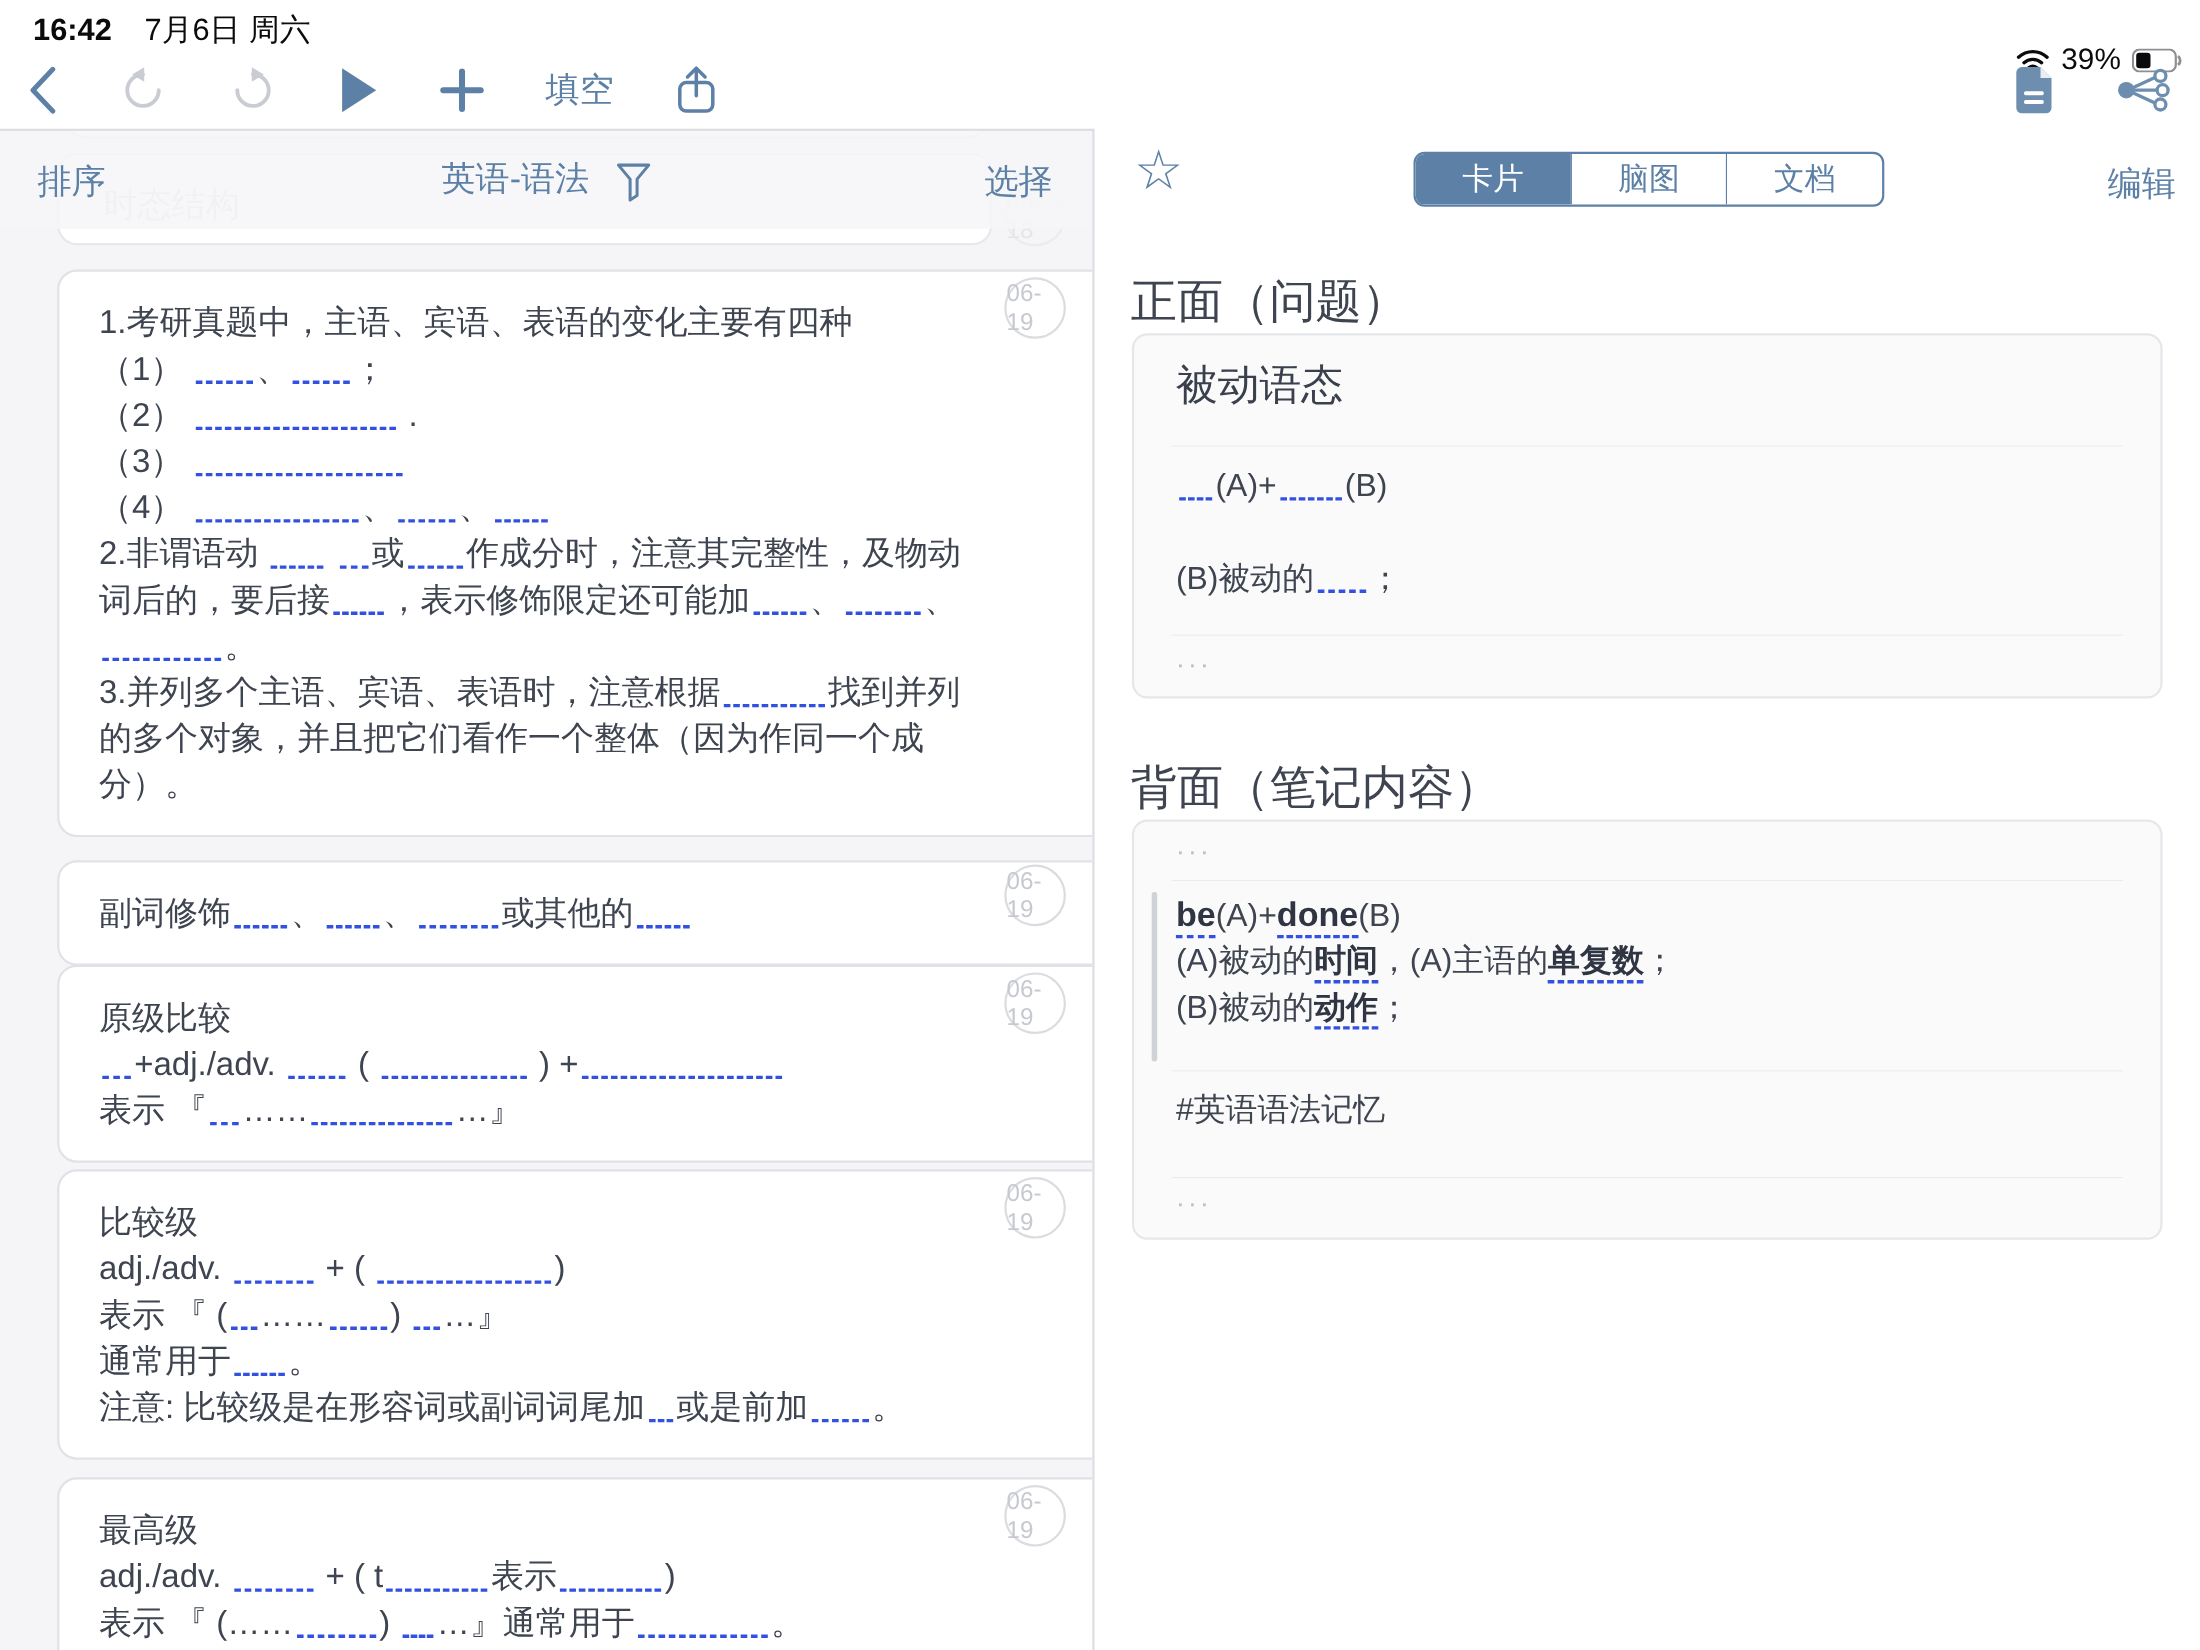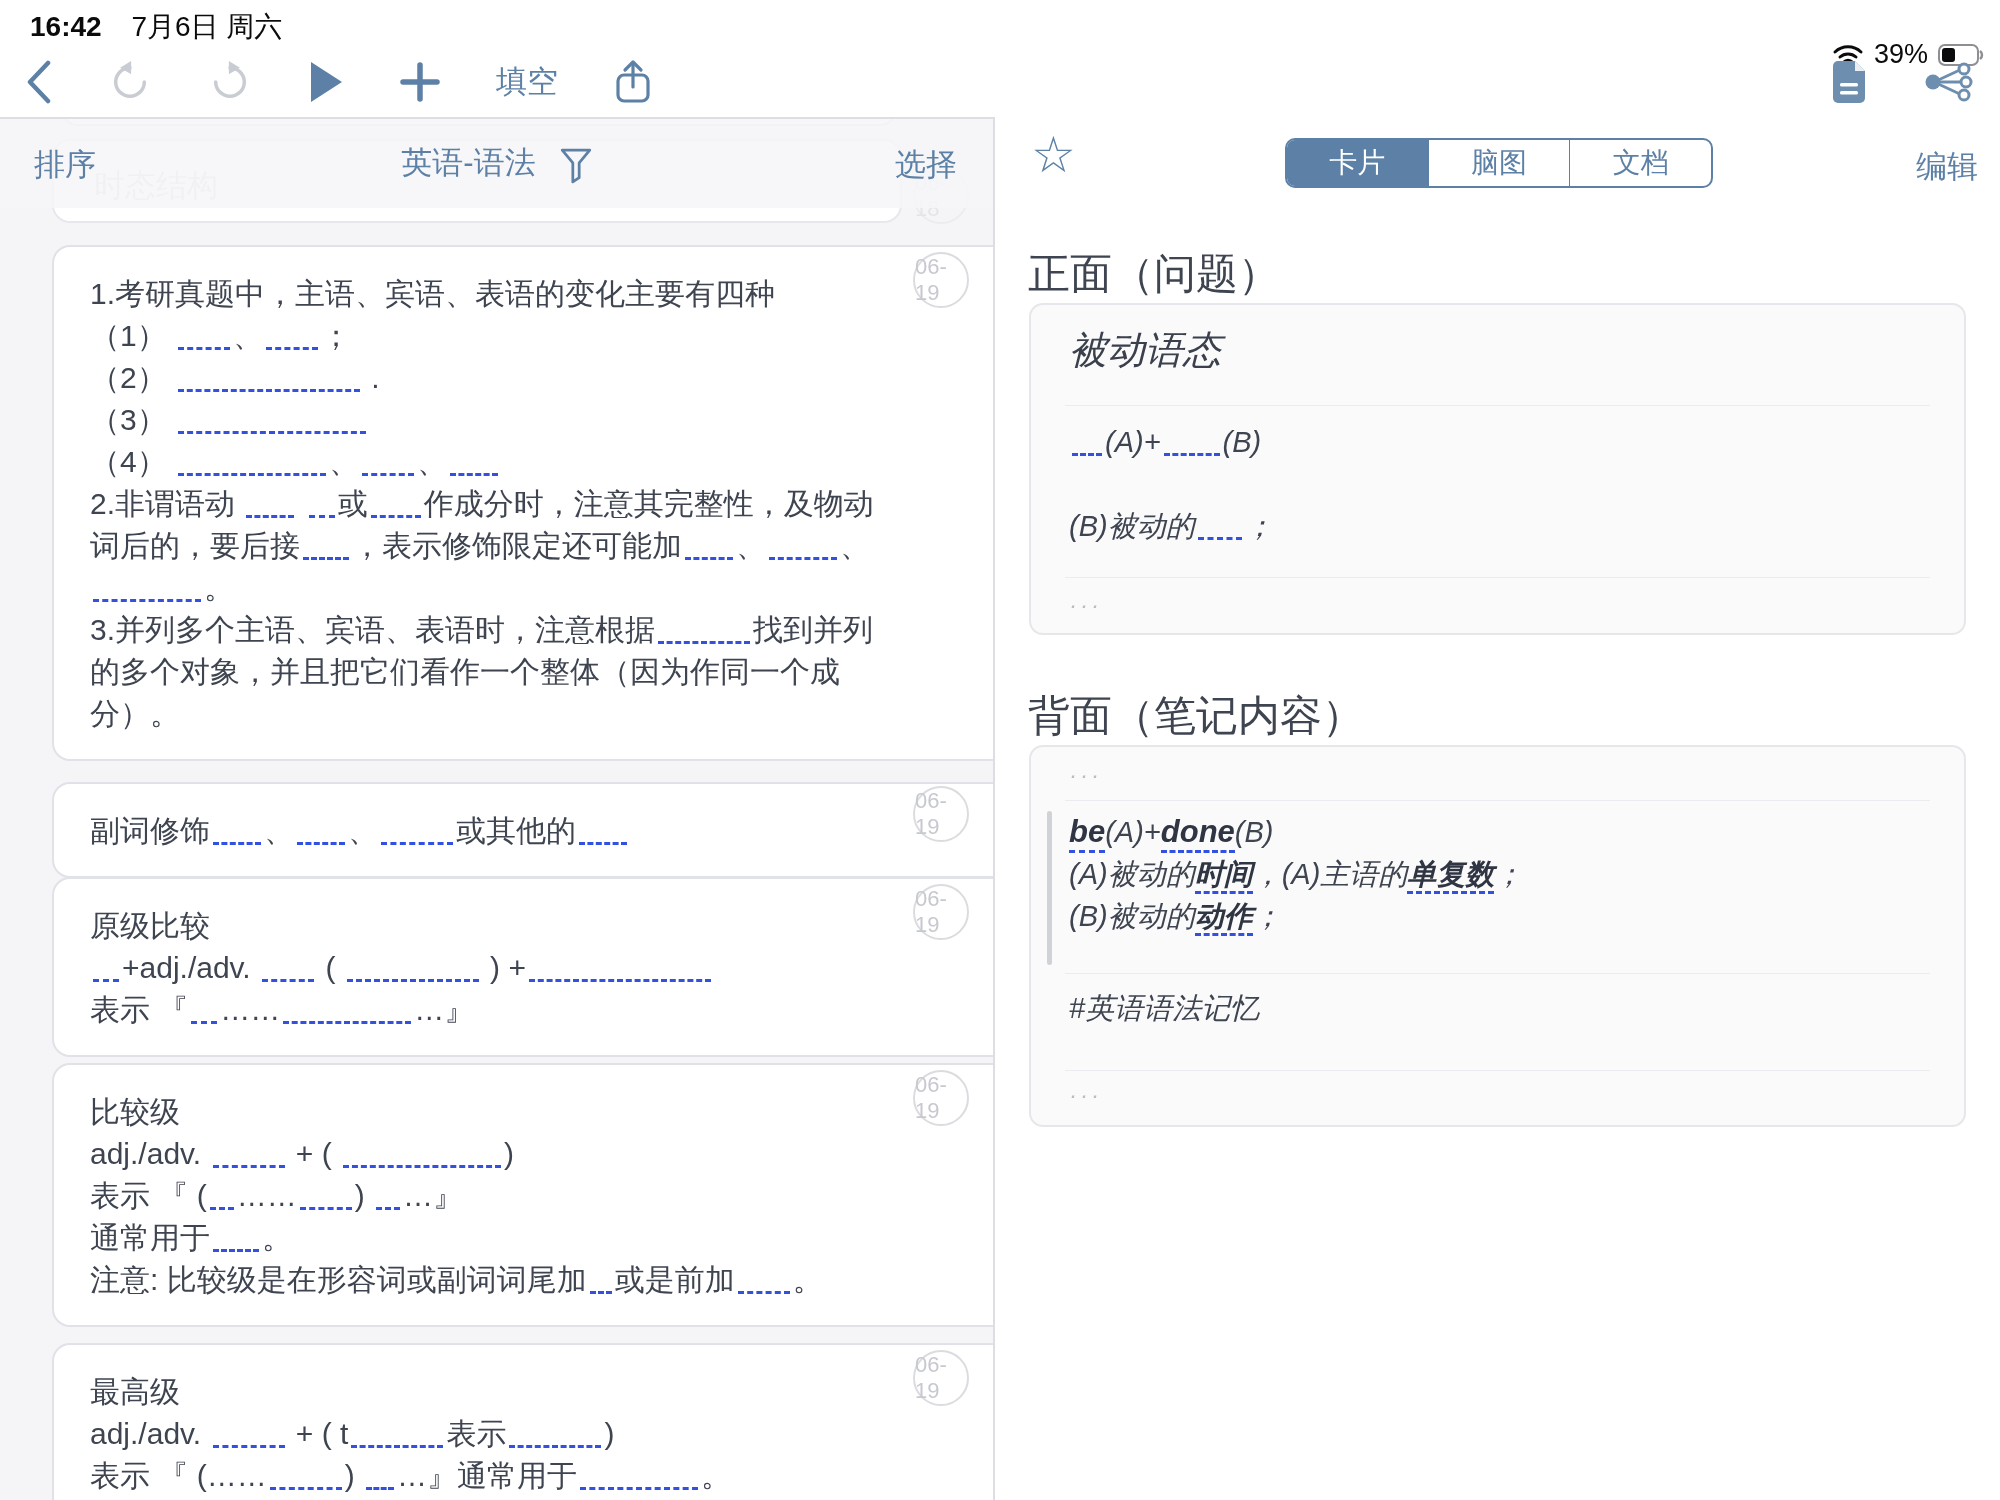--- a/index.html
+++ b/index.html
@@ -59,21 +59,21 @@
   .seg{flex:1;display:flex;align-items:center;justify-content:center;font-size:28px;color:var(--accent);
        border-left:1px solid var(--accent);font-family:Liberation Serif, serif;}
   .seg:first-child{border-left:none;}
   .seg.active{background:var(--accent);color:#fff;}
   .edit-label{position:absolute;right:22px;top:28px;font-size:31px;color:var(--accent);}
 
   .section-label{position:absolute;left:33px;font-size:42px;color:var(--text);}
   .front-label{top:128px;}
   .back-label{top:570px;}
 
-  .rcard{position:absolute;left:34px;width:937px;background:#fafafb;border:2px solid #e6e7eb;border-radius:14px;font-style:italic;}
+  .rcard{position:absolute;left:34px;width:937px;background:#fafafb;border:2px solid #e6e7eb;border-radius:14px;}
   .front-card{top:185px;height:332px;}
   .back-card{top:627px;height:382px;}
   .rcard .divider{position:absolute;left:34px;right:34px;height:1px;background:#ebecf0;}
   .rcard .line{position:absolute;left:38px;font-size:29px;line-height:42px;white-space:nowrap;color:var(--text);}
   .rcard .more{position:absolute;left:38px;font-size:24px;letter-spacing:3px;color:#b9bcc2;}
   .card-title{position:absolute;left:38px;top:20px;font-size:38px;color:#3a404c;}
   .fc-d1{top:100px;} .fc-l1{top:116px;} .fc-l2{top:158px;} .fc-l3{top:200px;} .fc-d2{top:272px;} .fc-more{top:286px;}
   .bc-more1{top:14px;} .bc-d1{top:53px;}
   .qbar{position:absolute;left:16px;top:64px;width:5px;height:154px;background:#cfd2d7;border-radius:3px;}
   .bc-l1{top:64px;} .bc-l2{top:106px;} .bc-l3{top:148px;}

